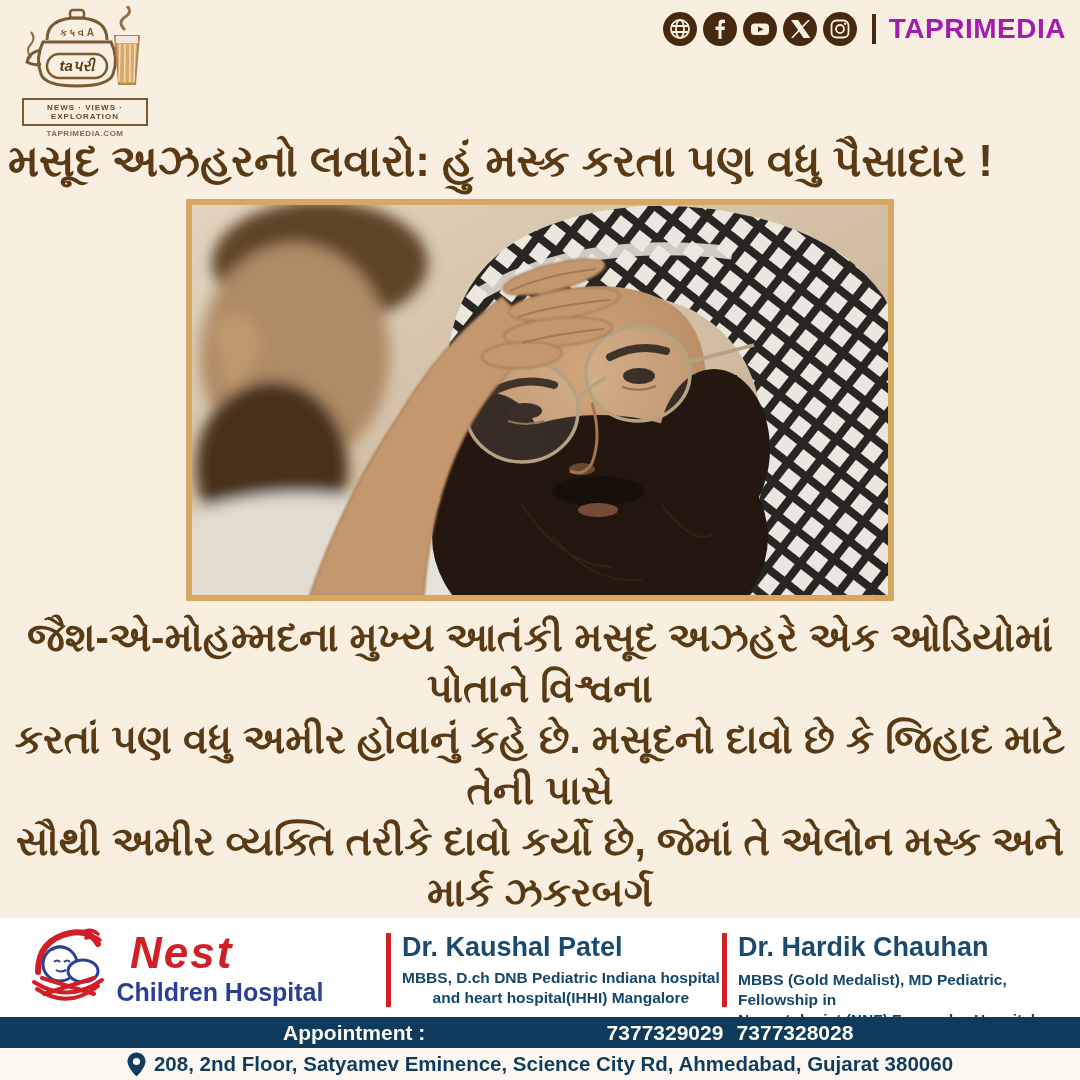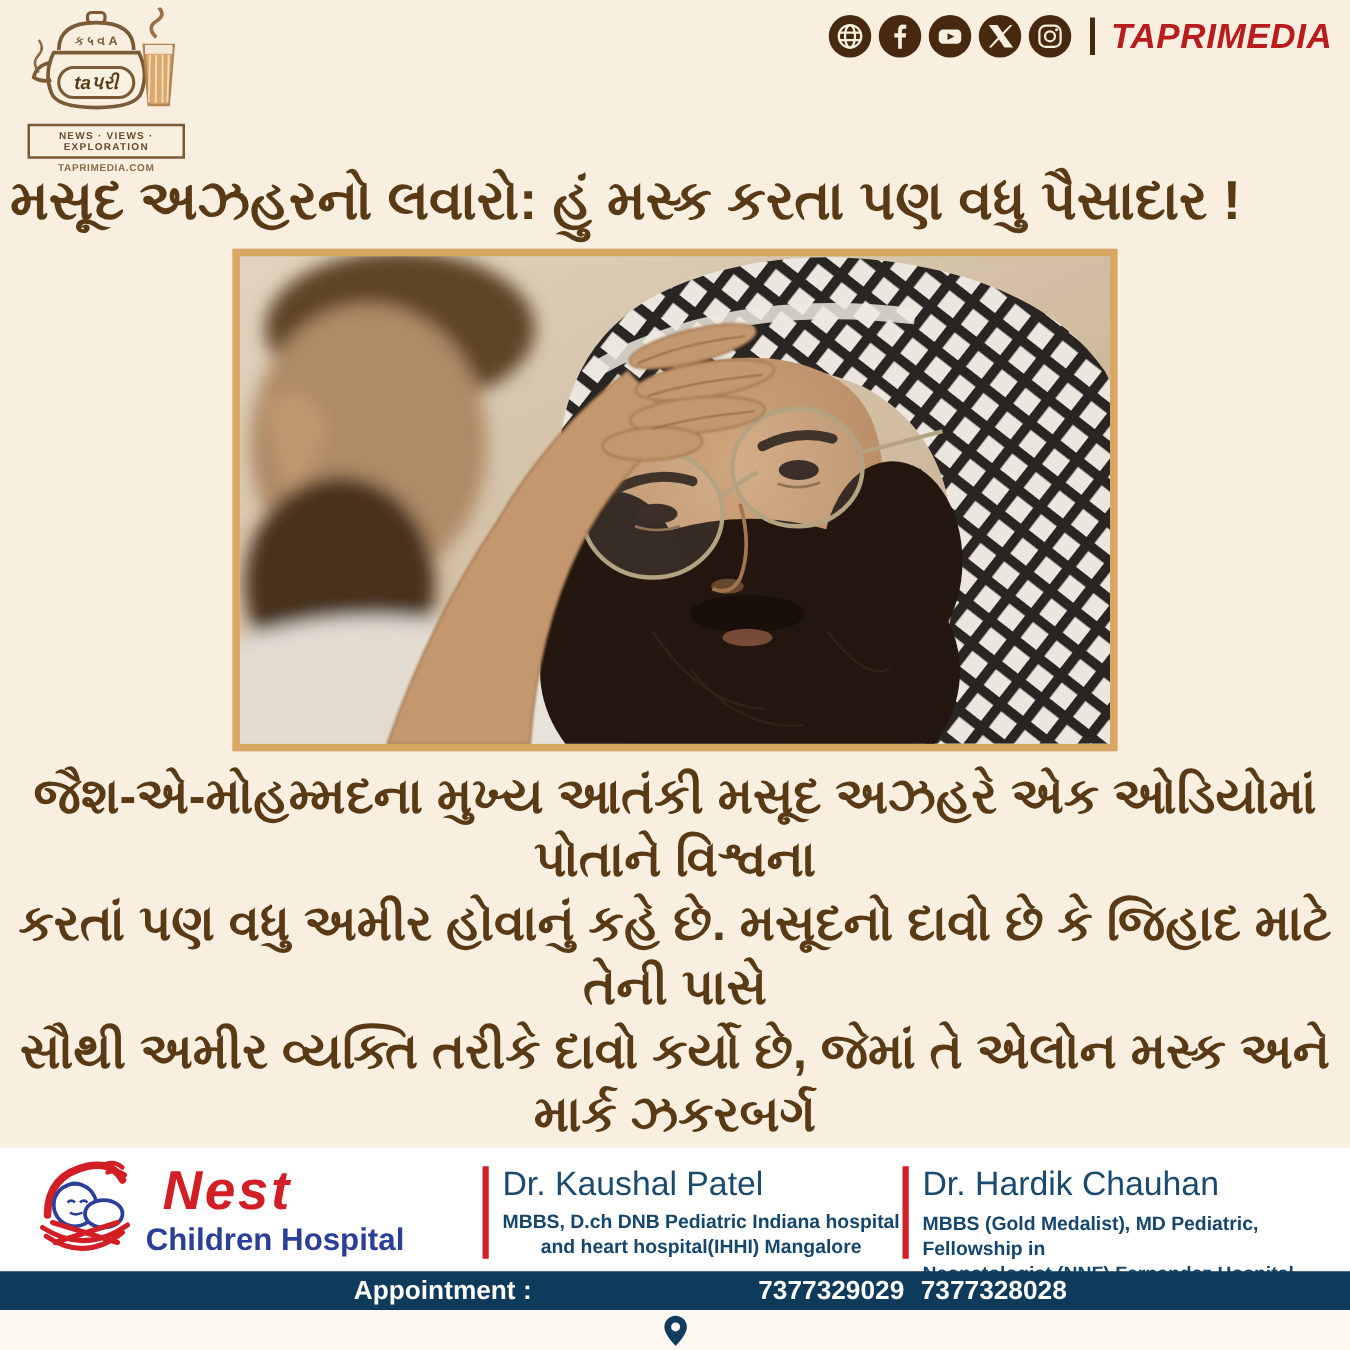--- a/index.html
+++ b/index.html
@@ -10,21 +10,21 @@
   
   .logo-block { position:absolute; left:18px; top:6px; width:134px; text-align:center; }
   .tagline-box { margin:2px auto 0; width:126px; border:2px solid #7a5b35; color:#6b4a28;
                  font-size:8px; font-weight:bold; letter-spacing:1px; padding:3px 18px; }
   .site-url { margin-top:3px; font-size:8px; font-weight:bold; color:#8a6b45; letter-spacing:.5px; }
 
   .social-row { position:absolute; top:12px; right:14px; display:flex; align-items:center; gap:6px; }
   .icon-circle { width:34px; height:34px; border-radius:50%; background:#46290f; display:flex;
                  align-items:center; justify-content:center; }
   .social-divider { width:4px; height:30px; background:#46290f; margin:0 7px 0 9px; }
-  .brand-name { font-size:28px; font-weight:800; color:#b91c1c; letter-spacing:.5px;font-style:italic; }
+  .brand-name { font-size:28px; font-weight:800; color:#a21caf; letter-spacing:.5px; }
 
   
   .headline { position:absolute; top:124px; left:8px; right:8px; text-align:left;
               font-size:44px; font-weight:700; color:#5a3a15;margin-top:12px; }
 
   
   .photo-frame { position:absolute; left:186px; top:199px; width:708px; height:402px;
                  border:6px solid #d9a761; background:#d8c7ae; }
   .photo-frame svg { display:block; width:100%; height:100%; }
 
@@ -33,21 +33,21 @@
                   font-size:40px; line-height:51px; font-weight:700; color:#5a3a15; }
 
   
   .footer { position:absolute; top:918px; left:0; width:1080px; height:99px; background:#ffffff; }
   .nest-logo { position:absolute; left:28px; top:8px; }
   .nest-name { position:absolute; left:130px; top:10px; width:180px; text-align:left;
                font-size:44px; font-weight:800; font-style:italic; color:#d21f26; letter-spacing:2px; }
   .nest-sub  { position:absolute; left:100px; top:60px; width:240px; text-align:center;
                font-size:25px; font-weight:800; color:#2b3f98; }
   .red-divider { position:absolute; width:5px; height:74px; top:15px; background:#d21f26; }
-  .doc-name { position:absolute; font-size:27px; font-weight:400; color:#1b4a6f; }
+  .doc-name { position:absolute; font-size:27px; font-weight:700; color:#1b4a6f; }
   .doc-cred { position:absolute; font-size:15.5px; font-weight:700; color:#15466b; line-height:20px; }
 
   .appt-bar { position:absolute; top:1017px; left:0; width:1080px; height:31px; background:#0e3a5c;
               color:#fdfbf5; font-weight:bold; font-size:21px; line-height:31px; }
   .appt-label { position:absolute; left:283px; }
   .appt-num1 { position:absolute; left:567px; width:196px; text-align:center; }
   .appt-num2 { position:absolute; left:700px; width:190px; text-align:center; }
 
   .addr-bar { position:absolute; top:1048px; left:0; width:1080px; height:32px; background:#fcf8f1;
               display:flex; align-items:center; justify-content:center; gap:8px; }
@@ -254,15 +254,16 @@
     <span class="appt-label">Appointment :</span>
     <span class="appt-num1">7377329029</span>
     <span class="appt-num2">7377328028</span>
   </div>
 
   <div class="addr-bar">
     <svg width="19" height="25" viewBox="0 0 19 25">
       <path d="M9.5 0.5 C14.5 0.5 18.5 4.5 18.5 9.5 C18.5 16 9.5 24.5 9.5 24.5 C9.5 24.5 0.5 16 0.5 9.5 C0.5 4.5 4.5 0.5 9.5 0.5 Z" fill="#123c5e"></path>
       <circle cx="9.5" cy="9.5" r="3.6" fill="#fcf8f1"></circle>
     </svg>
+    <span class="addr-text">208, 2nd Floor, Satyamev Eminence, Science City Rd, Ahmedabad, Gujarat 380060</span>
   </div>
 
 </div>
 
 </body></html>

